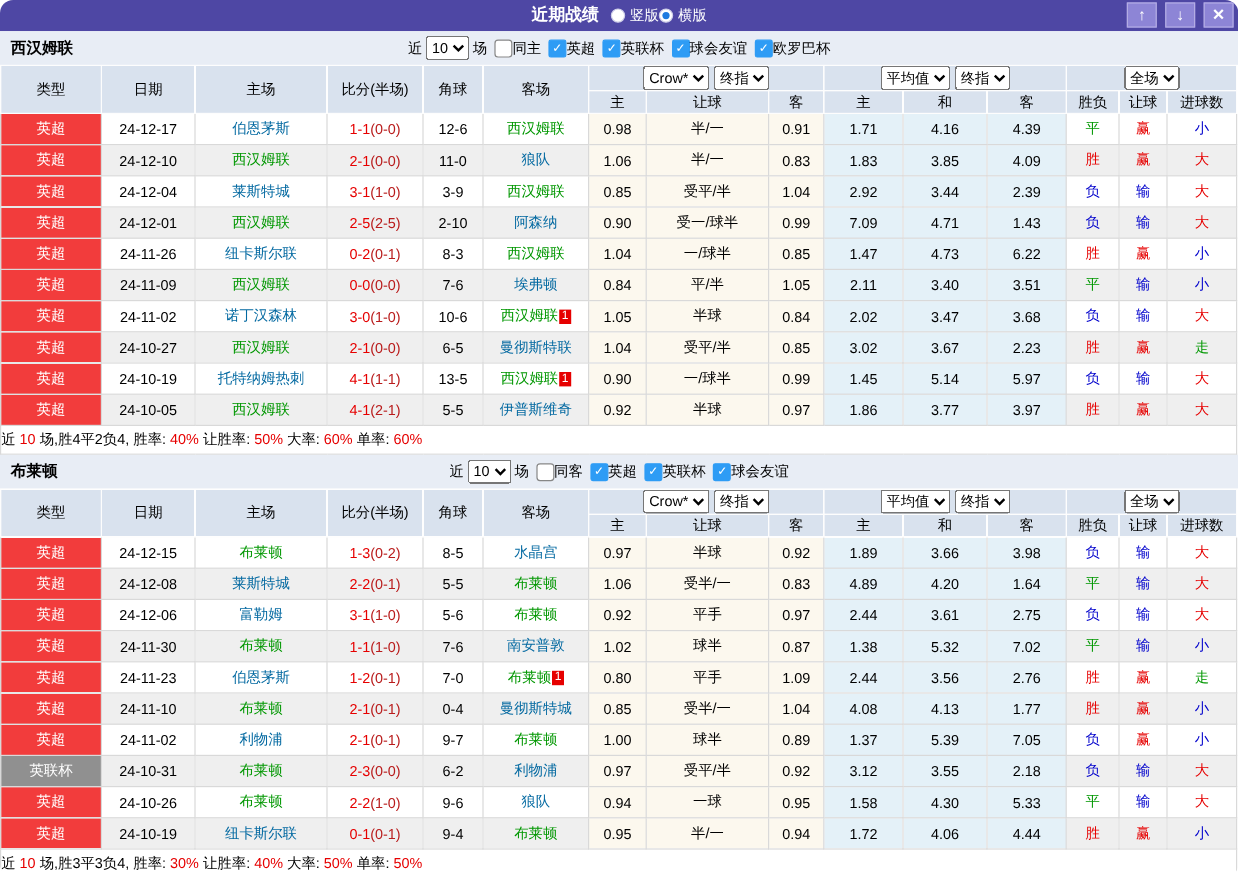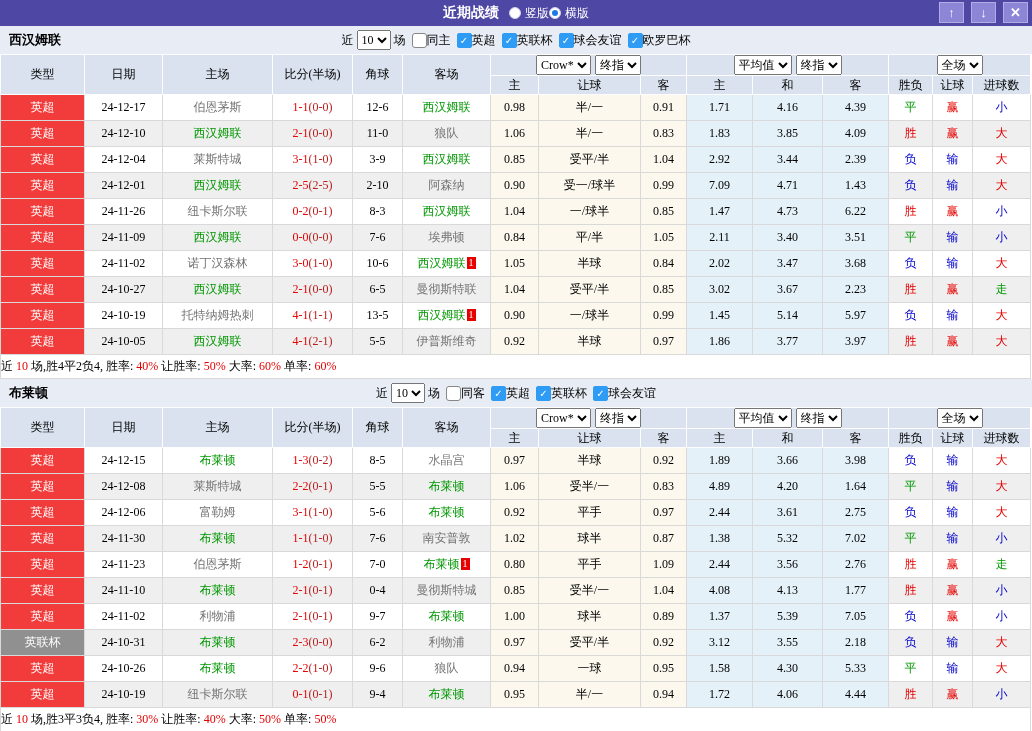--- a/index.html
+++ b/index.html
@@ -1,17 +1,17 @@
 <!DOCTYPE html>
 <html><head>
 <meta charset="utf-8">
 <style>
   html,body{margin:0;padding:0;background:#fff;}
   .wrap{width:1032px;height:731px;position:relative;background:#fff;overflow:hidden;
-        font-family:Liberation Serif, serif;font-size:12px;color:#000;}
+        font-family:Liberation Sans, sans-serif;font-size:12px;color:#000;border-radius:11px;}
   
   .titlebar{height:26px;background:#4e47a4;display:flex;align-items:center;justify-content:center;position:relative;color:#fff;}
   .titlebar .title{font-weight:bold;font-size:14px;margin-right:10px;}
   .radio-group{display:flex;align-items:center;gap:0;font-size:12px;}
   .radio-opt{display:inline-flex;align-items:center;gap:4px;cursor:pointer;}
   .radio-dot{width:12px;height:12px;border-radius:50%;background:#fff;display:inline-block;position:relative;border:1px solid #cfcfe8;box-sizing:border-box;}
   .radio-dot.checked::after{content:"";position:absolute;left:2px;top:2px;width:6px;height:6px;border-radius:50%;background:#1e7be0;}
   .tb-buttons{position:absolute;right:4px;top:2px;display:flex;gap:7px;}
   .tb-btn{width:25px;height:21px;background:#8d85d6;border:1px solid #b3ace4;color:#fff;font-weight:bold;
           text-align:center;line-height:19px;font-size:13px;cursor:pointer;box-sizing:border-box;}
@@ -27,21 +27,21 @@
   table{border-collapse:collapse;table-layout:fixed;width:832px;}
   th{background:#d9e2ee;border:1px solid #fdfdfd;font-weight:normal;font-size:12px;padding:0;height:18px;text-align:center;overflow:hidden;white-space:nowrap;}
   td{border:1px solid #d9d9d9;text-align:center;height:25px;padding:0;overflow:hidden;white-space:nowrap;}
   tbody tr:nth-child(even) td{background:#efefef;}
   td.odds{background:#fcf8ee !important;margin-left:36px;}
   td.avg{background:#e4f1f8 !important;}
   td.league{color:#fff;}
   .c-epl{background:#f23c3c !important;}
   .c-cup{background:#909090 !important;}
   .c-self{color:#009700;}
-  .c-norm{color:#737373;}
+  .c-norm{color:#0369a1;}
   .c-red{color:#e60000;}
   .c-green{color:#009700;}
   .c-blue{color:#0000cc;}
   .c-plain{color:#000;}
   .score{color:#e60000;}
   .half{color:#b91c1c;}
   .badge{display:inline-block;background:#e60000;color:#fff;font-size:10px;line-height:12px;padding:0 2px;margin-left:1px;vertical-align:1px;}
   .badge:empty{display:none;}
   .team{cursor:pointer;}
   tr.summary td{background:#fff !important;height:23px;text-align:left;}

